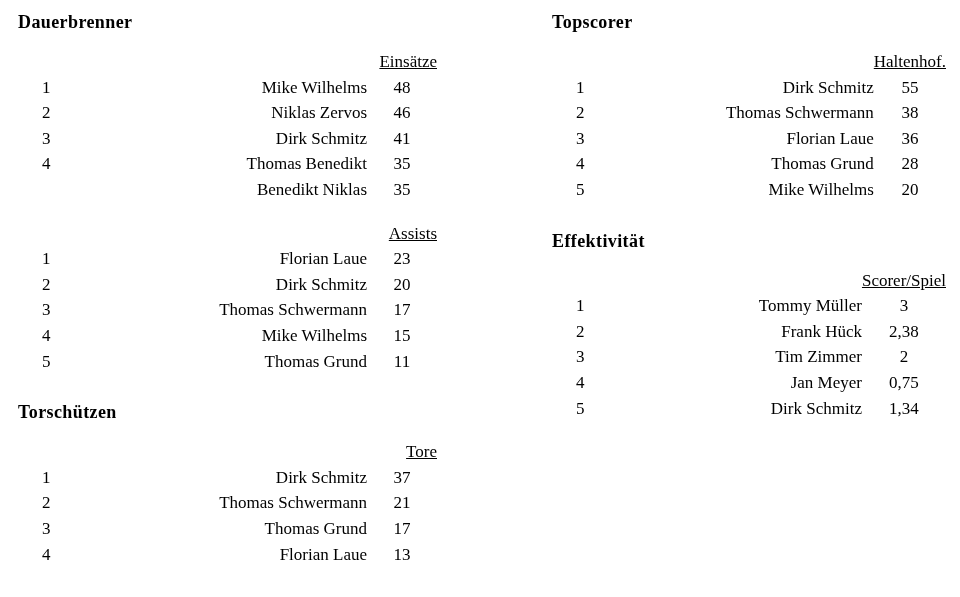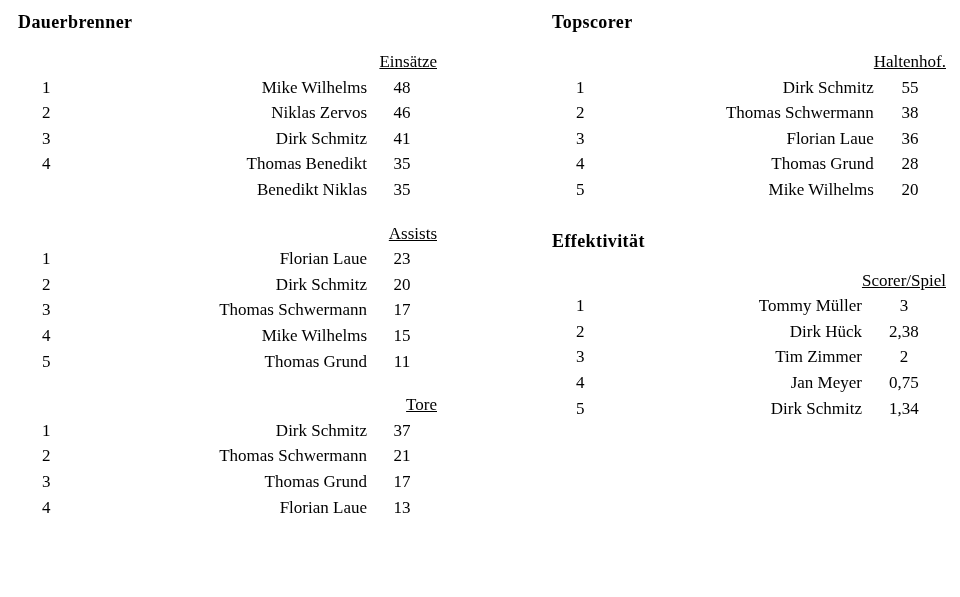--- a/index.html
+++ b/index.html
@@ -160,20 +160,21 @@
           <tr>
             <td class="rank">5</td>
             <td class="name">Thomas Grund</td>
             <td class="value">11</td>
           </tr>
         </tbody>
       </table>
     </div>
 
     <div class="block">
+      <h2 class="block-title">Torschützen</h2>
       <table class="stats">
         <thead>
           <tr>
             <th class="head-blank" colspan="2"></th>
             <th class="head-metric">Tore</th>
           </tr>
         </thead>
         <tbody>
           <tr>
             <td class="rank">1</td>
@@ -253,21 +254,21 @@
           </tr>
         </thead>
         <tbody>
           <tr>
             <td class="rank">1</td>
             <td class="name">Tommy Müller</td>
             <td class="value">3</td>
           </tr>
           <tr>
             <td class="rank">2</td>
-            <td class="name">Dirk Hück</td>
+            <td class="name">Frank Hück</td>
             <td class="value">2,38</td>
           </tr>
           <tr>
             <td class="rank">3</td>
             <td class="name">Tim Zimmer</td>
             <td class="value">2</td>
           </tr>
           <tr>
             <td class="rank">4</td>
             <td class="name">Jan Meyer</td>

